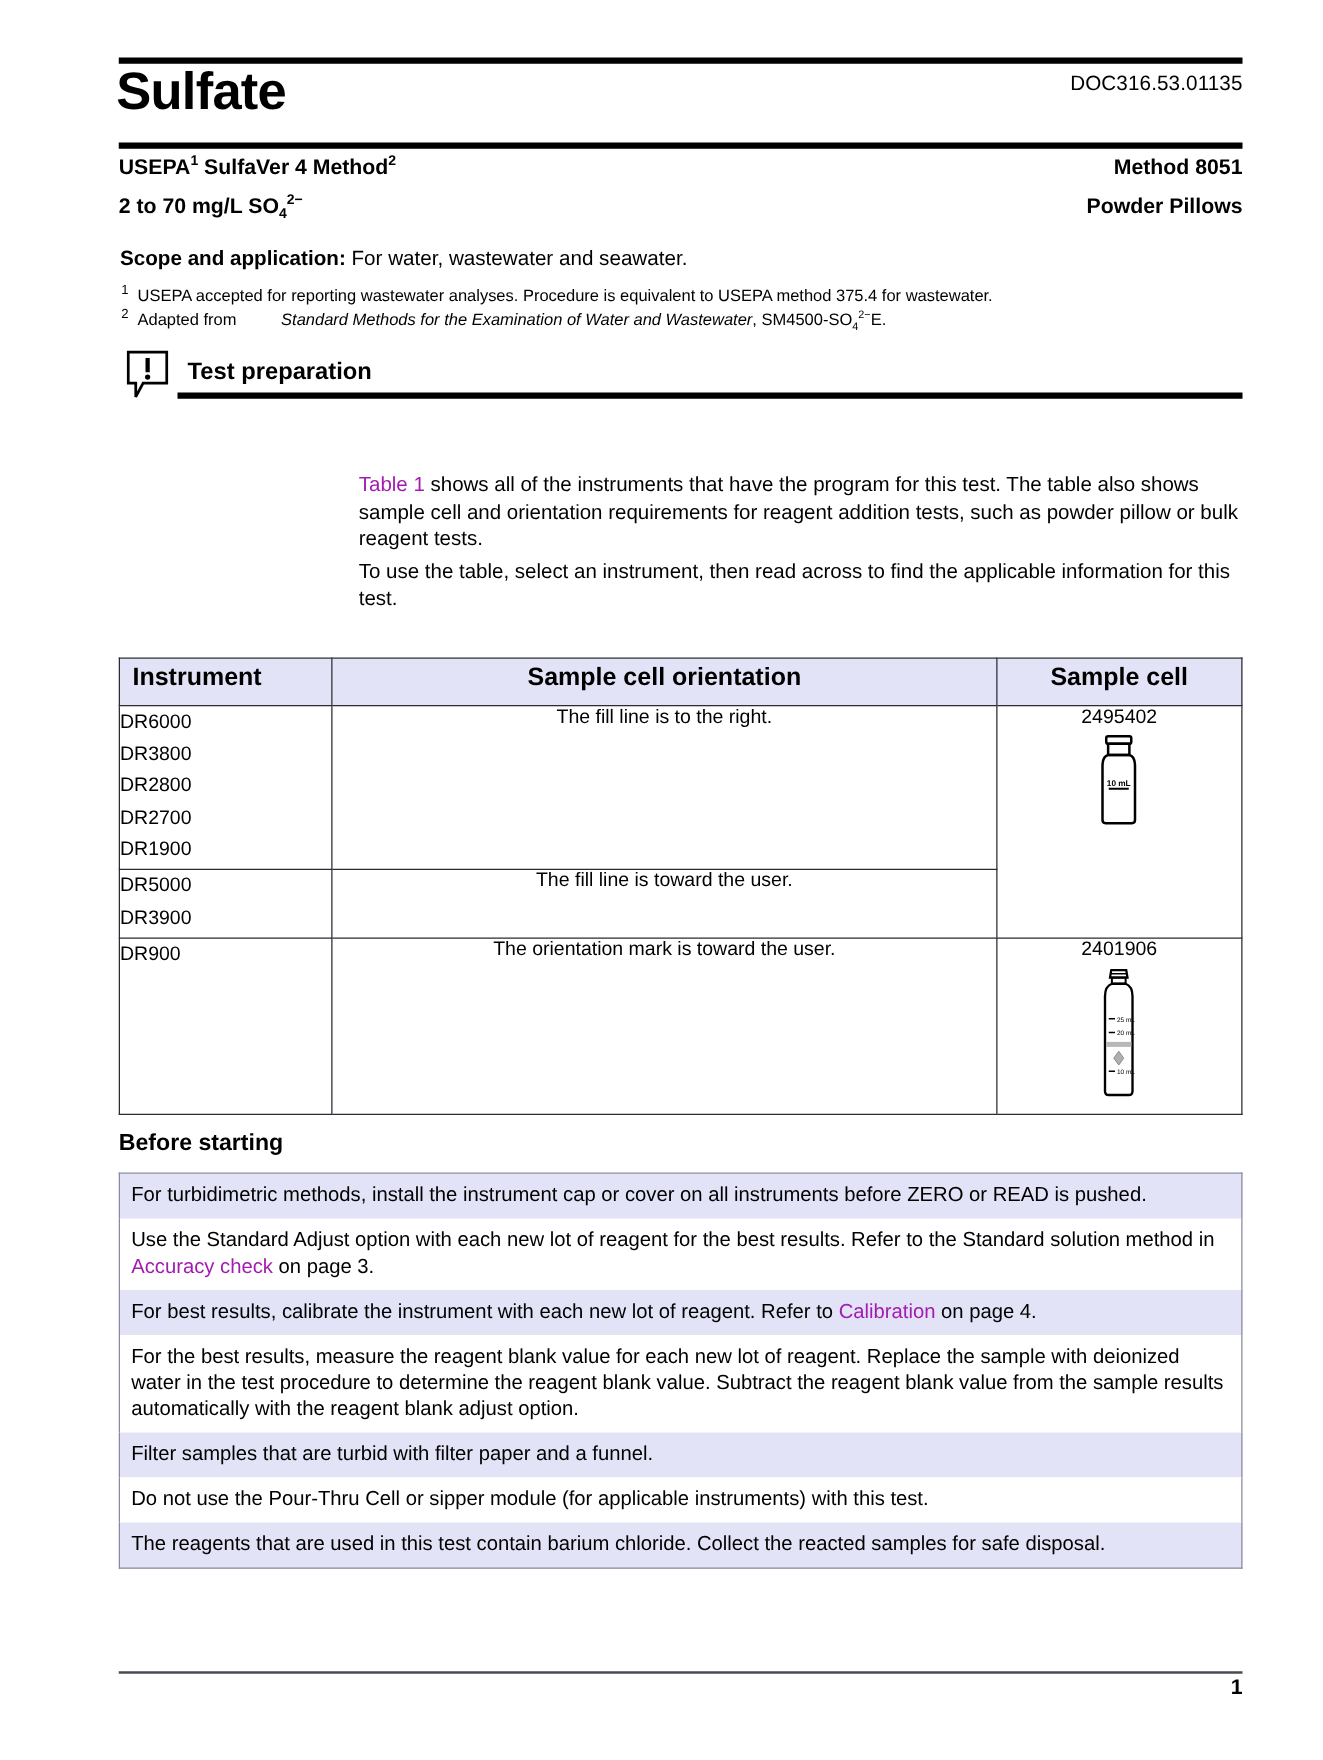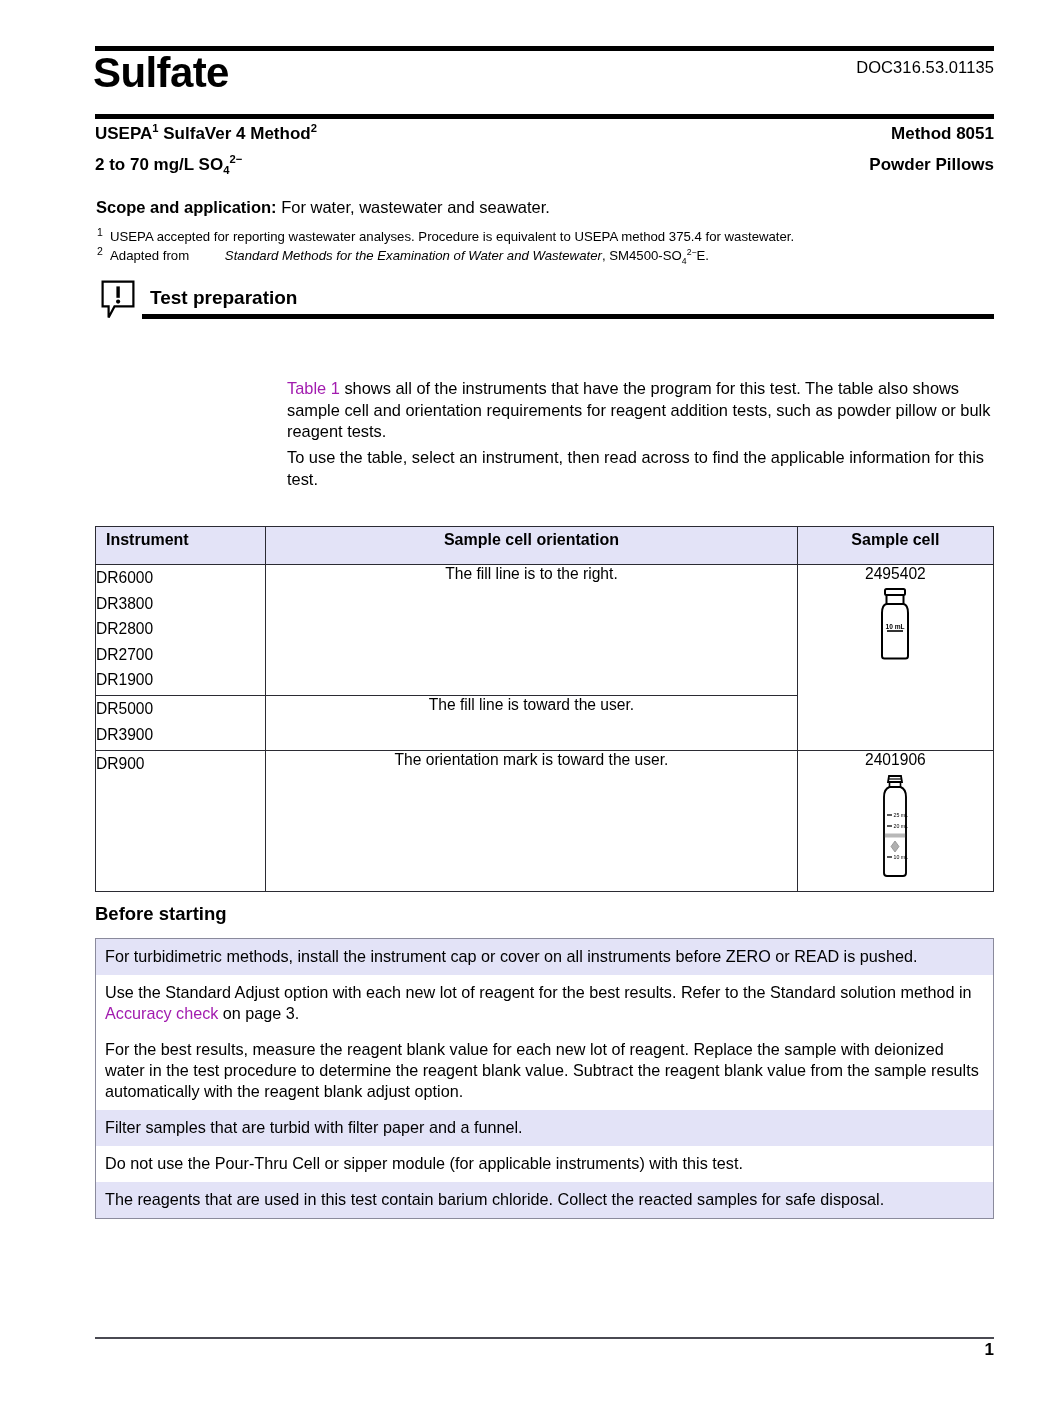--- a/index.html
+++ b/index.html
@@ -189,21 +189,21 @@
   #instrument-table th,
   #instrument-table td {
     border: 1.6px solid #2b2b33;
     padding: 0;
     vertical-align: top;
   }
   #instrument-table thead th {
     background: #e3e3f7;
     font-weight: bold;
     height: 28px;
-    font-size: 16px;
+    font-size: 20px;
     padding: 4px 0 5px 0;
   }
   #instrument-table thead th.col-instrument {
     text-align: left;
     padding-left: 10px;
   }
   #instrument-table thead th.col-orient,
   #instrument-table thead th.col-cell {
     text-align: center;
   }
@@ -405,20 +405,23 @@
   <div id="section-heading-before">Before starting</div>
 
   <table id="before-starting-table">
     <tbody>
       <tr class="shade">
         <td>For turbidimetric methods, install the instrument cap or cover on all instruments before ZERO or READ is pushed.</td>
       </tr>
       <tr class="plain">
         <td><span>Use the Standard Adjust option with each new lot of reagent for the best results. Refer to the Standard solution method in </span><span class="xref">Accuracy check</span><span> on page 3.</span></td>
       </tr>
+      <tr class="shade">
+        <td><span>For best results, calibrate the instrument with each new lot of reagent. Refer to </span><span class="xref">Calibration</span><span> on page 4.</span></td>
+      </tr>
       <tr class="plain">
         <td>For the best results, measure the reagent blank value for each new lot of reagent. Replace the sample with deionized water in the test procedure to determine the reagent blank value. Subtract the reagent blank value from the sample results automatically with the reagent blank adjust option.</td>
       </tr>
       <tr class="shade">
         <td>Filter samples that are turbid with filter paper and a funnel.</td>
       </tr>
       <tr class="plain">
         <td>Do not use the Pour-Thru Cell or sipper module (for applicable instruments) with this test.</td>
       </tr>
       <tr class="shade">

